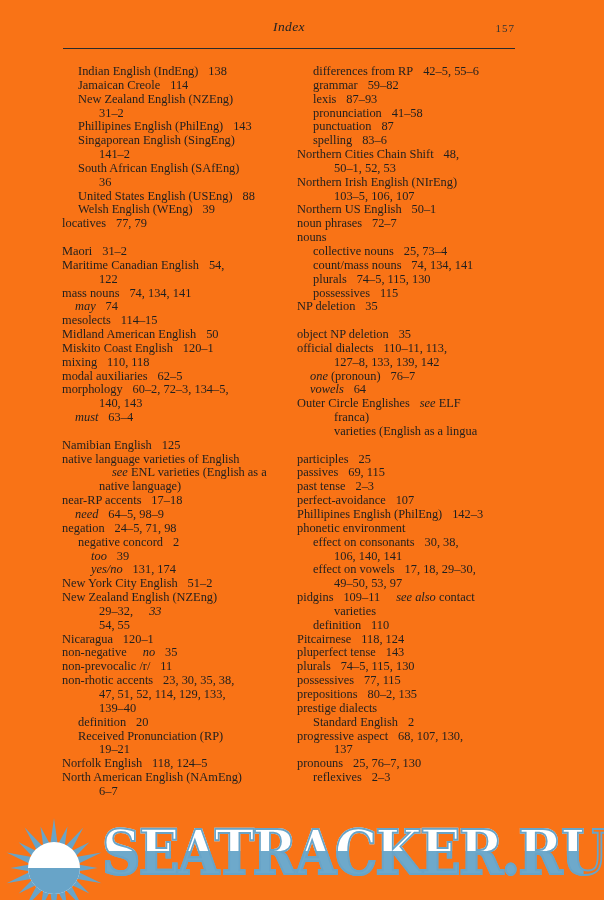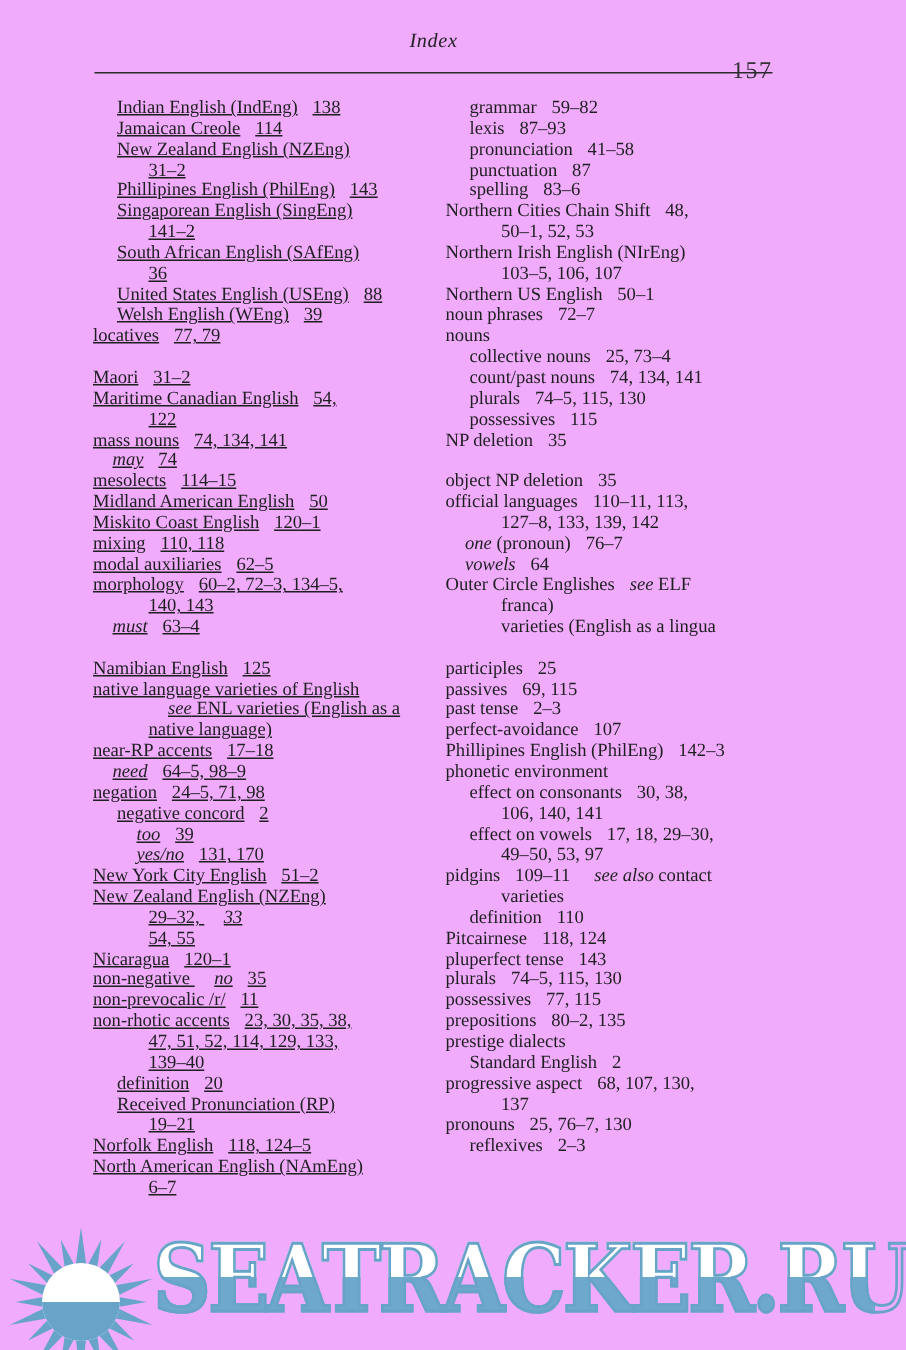--- a/index.html
+++ b/index.html
@@ -1,32 +1,32 @@
 <!DOCTYPE html>
 <html><head>
 <meta charset="utf-8">
 <style>
   html,body{margin:0;padding:0;background:#e8e8e8;}
   #page{
-    position:relative;width:604px;height:900px;background:#f0abfc;
+    position:relative;width:604px;height:900px;background:#f97316;
     overflow:hidden;font-family:"Liberation Serif","DejaVu Serif",serif;
     color:#1f1f1f;margin:0 auto;
   }
   .header{position:absolute;left:63px;top:19px;width:452px;height:24px;}
   .header .title{
     display:block;text-align:center;font-style:italic;
     font-size:13.5px;letter-spacing:.4px;color:#222;
   }
   .header .pagenum{
-    position:absolute;right:0;top:20px;font-size:16px;letter-spacing:1px;color:#333;text-align:center;
+    position:absolute;right:0;top:3px;font-size:11px;letter-spacing:1px;color:#333;text-align:center;
   }
   .rule{position:absolute;left:63px;top:48px;width:452px;height:0;
     border-top:1.6px solid #2b2b2b;}
   .col{position:absolute;top:65px;font-size:12.4px;line-height:13.85px;}
-  .col-left{left:62px;width:234px;text-decoration:underline;}
+  .col-left{left:62px;width:234px;}
   .col-right{left:297px;width:222px;}
   .line{white-space:nowrap;}
   .line.blank{height:13.85px;}
   .ind0{padding-left:0;}
   .ind1{padding-left:16px;}
   .ind2{padding-left:37px;}
   .it{font-style:italic;margin-left:13px;}
   .gap{margin-left:.8em;}
   
   .watermark{position:absolute;left:0;top:816px;width:516px;height:84px;}
@@ -84,59 +84,60 @@
       <div class="line blank"></div>
       <div class="line ind0"><span>Namibian English</span><span class="gap">125</span></div>
       <div class="line ind0"><span>native language varieties of English</span></div>
       <div class="line ind2"><span class="it">see</span><span> ENL varieties (English as a</span></div>
       <div class="line ind2"><span>native language)</span></div>
       <div class="line ind0"><span>near-RP accents</span><span class="gap">17–18</span></div>
       <div class="line ind0"><span class="it">need</span><span class="gap">64–5, 98–9</span></div>
       <div class="line ind0"><span>negation</span><span class="gap">24–5, 71, 98</span></div>
       <div class="line ind1"><span>negative concord</span><span class="gap">2</span></div>
       <div class="line ind1"><span class="it">too</span><span class="gap">39</span></div>
-      <div class="line ind1"><span class="it">yes/no</span><span class="gap">131, 170</span></div>
+      <div class="line ind1"><span class="it">yes/no</span><span class="gap">131, 174</span></div>
       <div class="line ind0"><span>New York City English</span><span class="gap">51–2</span></div>
       <div class="line ind0"><span>New Zealand English (NZEng)</span></div>
       <div class="line ind2"><span>29–32, </span><span class="it">33</span></div>
       <div class="line ind2"><span>54, 55</span></div>
       <div class="line ind0"><span>Nicaragua</span><span class="gap">120–1</span></div>
       <div class="line ind0"><span>non-negative </span><span class="it">no</span><span class="gap">35</span></div>
       <div class="line ind0"><span>non-prevocalic /r/</span><span class="gap">11</span></div>
       <div class="line ind0"><span>non-rhotic accents</span><span class="gap">23, 30, 35, 38,</span></div>
       <div class="line ind2"><span>47, 51, 52, 114, 129, 133,</span></div>
       <div class="line ind2"><span>139–40</span></div>
       <div class="line ind1"><span>definition</span><span class="gap">20</span></div>
       <div class="line ind1"><span>Received Pronunciation (RP)</span></div>
       <div class="line ind2"><span>19–21</span></div>
       <div class="line ind0"><span>Norfolk English</span><span class="gap">118, 124–5</span></div>
       <div class="line ind0"><span>North American English (NAmEng)</span></div>
       <div class="line ind2"><span>6–7</span></div>
     </div>
   <div class="col col-right">
+      <div class="line ind1"><span>differences from RP</span><span class="gap">42–5, 55–6</span></div>
       <div class="line ind1"><span>grammar</span><span class="gap">59–82</span></div>
       <div class="line ind1"><span>lexis</span><span class="gap">87–93</span></div>
       <div class="line ind1"><span>pronunciation</span><span class="gap">41–58</span></div>
       <div class="line ind1"><span>punctuation</span><span class="gap">87</span></div>
       <div class="line ind1"><span>spelling</span><span class="gap">83–6</span></div>
       <div class="line ind0"><span>Northern Cities Chain Shift</span><span class="gap">48,</span></div>
       <div class="line ind2"><span>50–1, 52, 53</span></div>
       <div class="line ind0"><span>Northern Irish English (NIrEng)</span></div>
       <div class="line ind2"><span>103–5, 106, 107</span></div>
       <div class="line ind0"><span>Northern US English</span><span class="gap">50–1</span></div>
       <div class="line ind0"><span>noun phrases</span><span class="gap">72–7</span></div>
       <div class="line ind0"><span>nouns</span></div>
       <div class="line ind1"><span>collective nouns</span><span class="gap">25, 73–4</span></div>
-      <div class="line ind1"><span>count/past nouns</span><span class="gap">74, 134, 141</span></div>
+      <div class="line ind1"><span>count/mass nouns</span><span class="gap">74, 134, 141</span></div>
       <div class="line ind1"><span>plurals</span><span class="gap">74–5, 115, 130</span></div>
       <div class="line ind1"><span>possessives</span><span class="gap">115</span></div>
       <div class="line ind0"><span>NP deletion</span><span class="gap">35</span></div>
       <div class="line blank"></div>
       <div class="line ind0"><span>object NP deletion</span><span class="gap">35</span></div>
-      <div class="line ind0"><span>official languages</span><span class="gap">110–11, 113,</span></div>
+      <div class="line ind0"><span>official dialects</span><span class="gap">110–11, 113,</span></div>
       <div class="line ind2"><span>127–8, 133, 139, 142</span></div>
       <div class="line ind0"><span class="it">one</span><span> (pronoun)</span><span class="gap">76–7</span></div>
       <div class="line ind0"><span class="it">vowels</span><span class="gap">64</span></div>
       <div class="line ind0"><span>Outer Circle Englishes</span><span class="it gap">see</span><span> ELF</span></div>
       <div class="line ind2"><span>franca)</span></div>
       <div class="line ind2"><span>varieties (English as a lingua</span></div>
       <div class="line blank"></div>
       <div class="line ind0"><span>participles</span><span class="gap">25</span></div>
       <div class="line ind0"><span>passives</span><span class="gap">69, 115</span></div>
       <div class="line ind0"><span>past tense</span><span class="gap">2–3</span></div>

